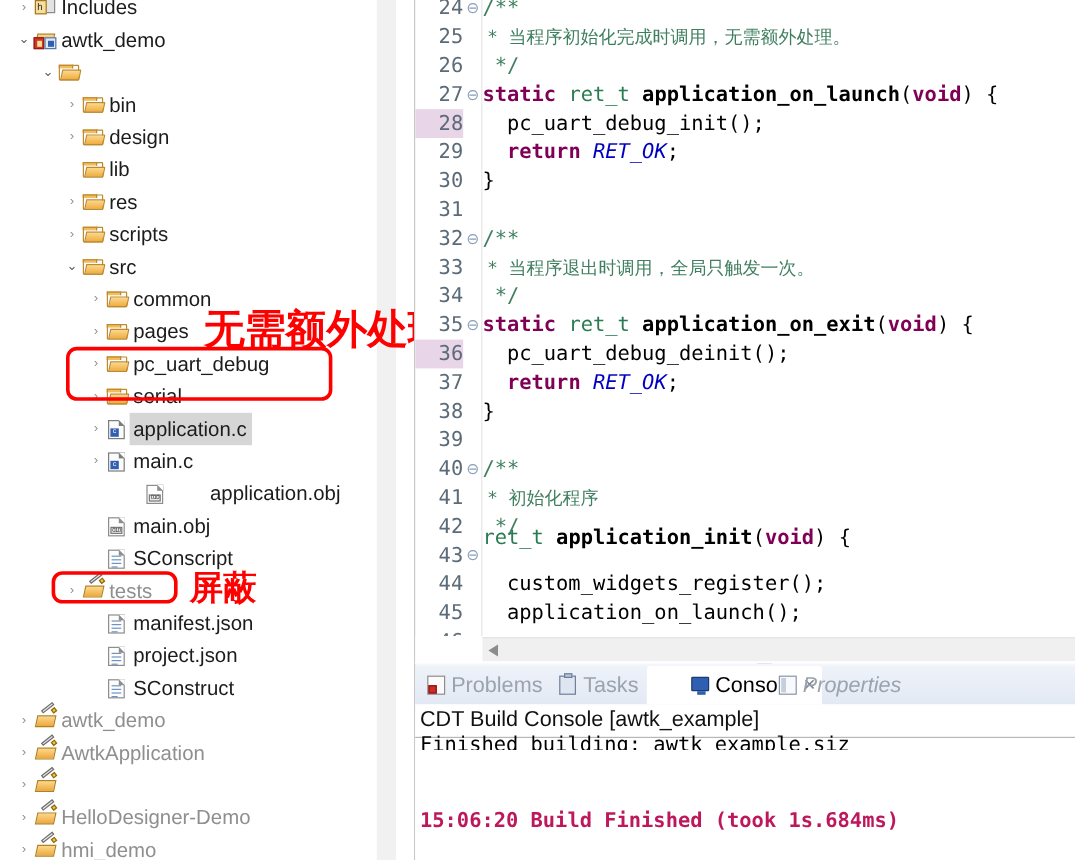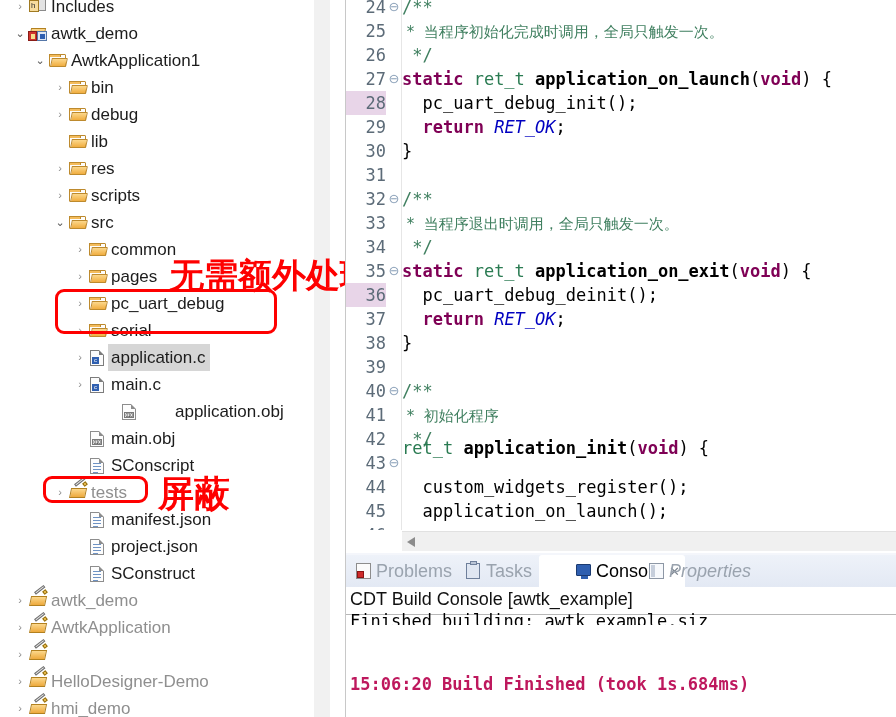--- a/index.html
+++ b/index.html
@@ -226,21 +226,20 @@
         </div>
         <div class="tree-row" style="top: 47px; left: 32px;">
           <span class="arrow down">⌄</span>
           <span class="ticon">
             <span class="ico-folder">
               <span class="back"></span>
               <span class="tab"></span>
               <span class="front"></span>
             </span>
           </span>
-          <span class="tlabel">AwtkApplication1</span>
         </div>
         <div class="tree-row" style="top: 74px; left: 52px;">
           <span class="arrow">›</span>
           <span class="ticon">
             <span class="ico-folder">
               <span class="back"></span>
               <span class="tab"></span>
               <span class="front"></span>
             </span>
           </span>
@@ -248,21 +247,21 @@
         </div>
         <div class="tree-row" style="top: 101px; left: 52px;">
           <span class="arrow">›</span>
           <span class="ticon">
             <span class="ico-folder">
               <span class="back"></span>
               <span class="tab"></span>
               <span class="front"></span>
             </span>
           </span>
-          <span class="tlabel">debug</span>
+          <span class="tlabel">design</span>
         </div>
         <div class="tree-row" style="top: 128px; left: 52px;">
           <span class="arrow none"></span>
           <span class="ticon">
             <span class="ico-folder">
               <span class="back"></span>
               <span class="tab"></span>
               <span class="front"></span>
             </span>
           </span>
@@ -498,30 +497,30 @@
   </div>
 
   <div id="vscroll-track">
     <div id="vscroll-thumb"></div>
   </div>
   <div id="gap"></div>
 
   <div class="ann-box" style="left:55px;top:289px;width:222px;height:45px;"></div>
   <div class="ann-box" style="left:43px;top:476px;width:105px;height:27px;"></div>
   <div class="ann-text" style="left:150px;top:258px;font-size:34px;margin-left:20px;">无需额外处理</div>
-  <div class="ann-text" style="left:158px;top:476px;font-size:36px;">屏蔽</div>
+  <div class="ann-text" style="left:158px;top:476px;font-size:28px;">屏蔽</div>
 
   <div id="editor">
     <div id="editor-vsep"></div>
     <div id="code-area">
         <div class="gutter" style="top: -5px; height: 24px; line-height: 24px;">24</div>
         <div class="fold" style="top: -5px; height: 24px; line-height: 24px;">⊖</div>
         <div class="cline ctext" style="top: -5px;"><span class="cm">/**</span></div>
         <div class="gutter" style="top: 19px; height: 24px; line-height: 24px;">25</div>
-        <div class="cline ctext" style="top: 19px;"><span class="cmcn"> *  当程序初始化完成时调用，全局只触发一次。</span></div>
+        <div class="cline ctext" style="top: 19px;"><span class="cmcn"> *  当程序初始化完成时调用，无需额外处理。</span></div>
         <div class="gutter" style="top: 43px; height: 24px; line-height: 24px;">26</div>
         <div class="cline ctext" style="top: 43px;"><span class="cm"> */</span></div>
         <div class="gutter" style="top: 67px; height: 24px; line-height: 24px;">27</div>
         <div class="fold" style="top: 67px; height: 24px; line-height: 24px;">⊖</div>
         <div class="cline ctext" style="top: 67px;"><span class="kw">static </span><span class="type">ret_t </span><span class="fn">application_on_launch</span><span class="pn">(</span><span class="kw">void</span><span class="pn">) {</span></div>
         <div class="gutter hl" style="top: 91px; height: 24px; line-height: 24px;">28</div>
         <div class="cline ctext" style="top: 91px;"><span class="pn">  pc_uart_debug_init();</span></div>
         <div class="gutter" style="top: 115px; height: 24px; line-height: 24px;">29</div>
         <div class="cline ctext" style="top: 115px;"><span class="pn">  </span><span class="kw">return </span><span class="cn">RET_OK</span><span class="pn">;</span></div>
         <div class="gutter" style="top: 139px; height: 24px; line-height: 24px;">30</div>

